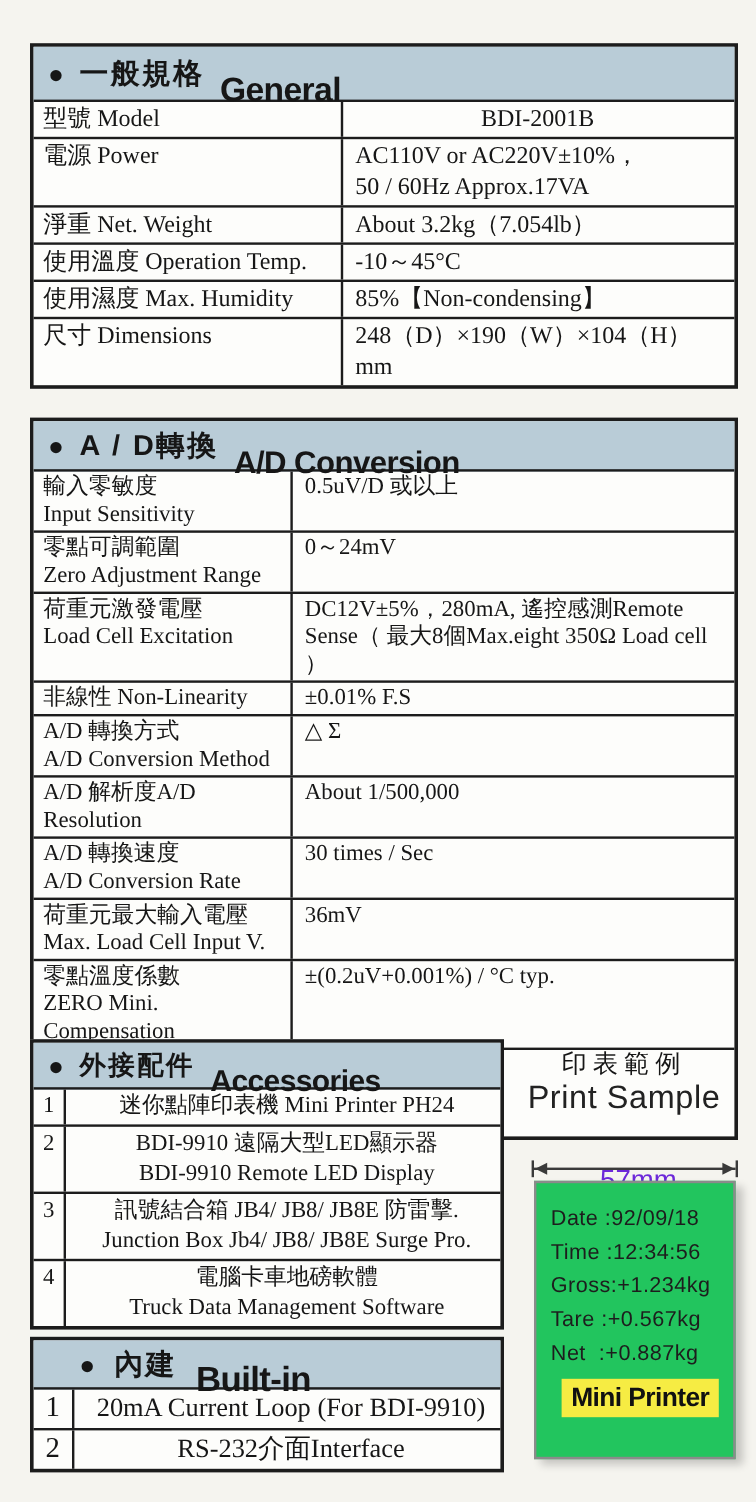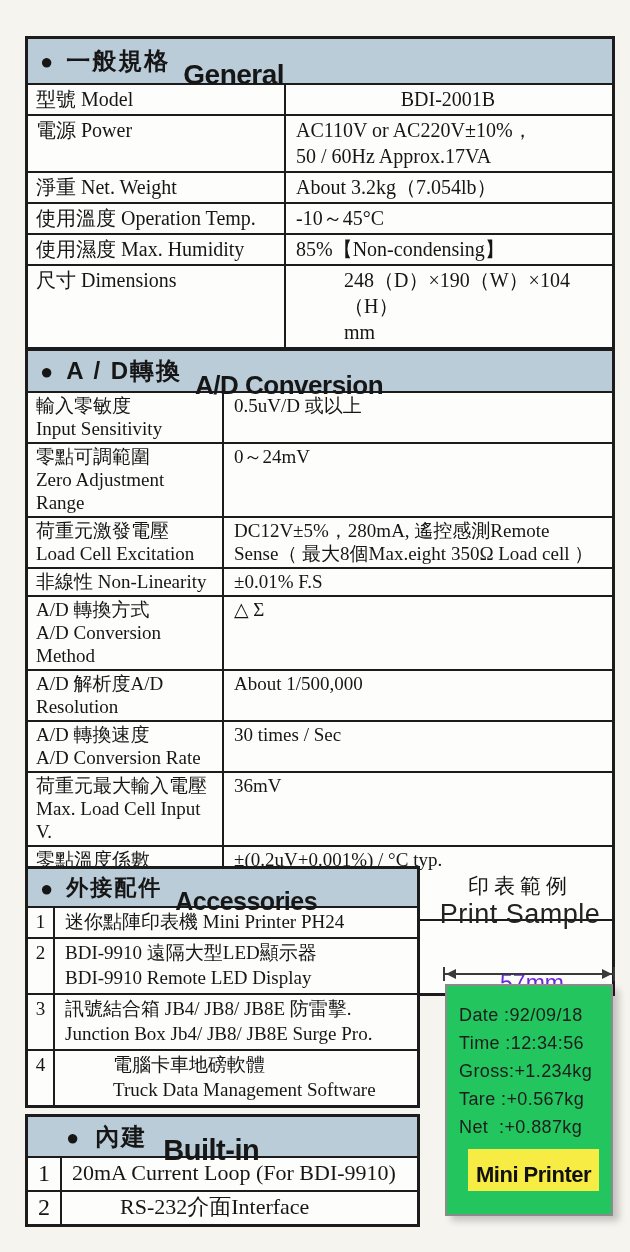--- a/index.html
+++ b/index.html
@@ -35,37 +35,37 @@
   #tbl-general .band{height:44px;}
   #tbl-ad .band{height:40px;}
   #tbl-ad .band .t-en{font-size:26px;}
   #tbl-acc .band{height:37px;}
   #tbl-acc .band .t-zh{font-size:22px;}
   #tbl-acc .band .t-en{font-size:25px;}
   #tbl-builtin .band{height:39px;padding-left:38px;gap:16px;}
   #tbl-builtin .band .t-en{font-size:29px;}
 
   .row{display:flex;border-bottom:2px solid #1c1c1c;}
-  .row:last-child{border-bottom:none;gap:48px;}
+  .row:last-child{border-bottom:none;}
   .lbl,.val,.num,.itm{box-sizing:border-box;white-space:pre-line;}
   .lbl{border-right:2px solid #1c1c1c;flex:0 0 auto;padding:1px 6px 2px 8px;}
   .val{flex:1 1 auto;padding:1px 6px 2px 10px;}
   .val.center{text-align:center;padding-left:4px;}
 
   #tbl-general .row{font-size:20px;line-height:26px;}
   #tbl-general .lbl{width:258px;}
   #tbl-ad .row{font-size:19px;line-height:23px;}
-  #tbl-ad .lbl{width:196px;}
+  #tbl-ad .lbl{width:216px;}
 
   .num{
     flex:0 0 auto;text-align:center;
     border-right:2px solid #1c1c1c;
     padding-top:1px;
   }
-  .itm{flex:1 1 auto;padding:1px 4px 3px 10px;}
+  .itm{flex:1 1 auto;padding:1px 4px 3px 10px;text-align:center;}
   #tbl-acc .row{font-size:19px;line-height:25px;}
   #tbl-acc .num{width:27px;}
   #tbl-builtin .row{font-size:22px;line-height:28px;}
   #tbl-builtin .num{width:34px;font-size:24px;}
 
   
   .ps{position:absolute;text-align:center;}
   #ps-zh{left:420px;top:872px;width:200px;font-size:21px;letter-spacing:5px;}
   #ps-en{
     left:405px;top:899px;width:230px;font-size:27px;
@@ -89,21 +89,21 @@
     background:#22c55e;border:2px solid #8b8b8b;box-sizing:border-box;
     box-shadow:6px 5px 7px rgba(0,0,0,0.20);
     padding:15px 0 0 12px;
     font-family:"Liberation Sans","DejaVu Sans",sans-serif;
     color:#1d1d1d;
   }
   #receipt .rline{font-size:18px;line-height:28px;letter-spacing:0.4px;white-space:pre;}
   #badge{
     display:inline-block;margin:8px 0 0 9px;
     background:#f6ec43;
-    padding:13px 8px 3px 8px;
+    padding:3px 8px 3px 8px;
     font-size:22px;font-weight:bold;letter-spacing:-0.5px;
     color:#111;
   }
 </style>
 </head>
 <body>
 
 <div class="tbl" id="tbl-general">
   <div class="band">
     <span class="bullet">●</span>

